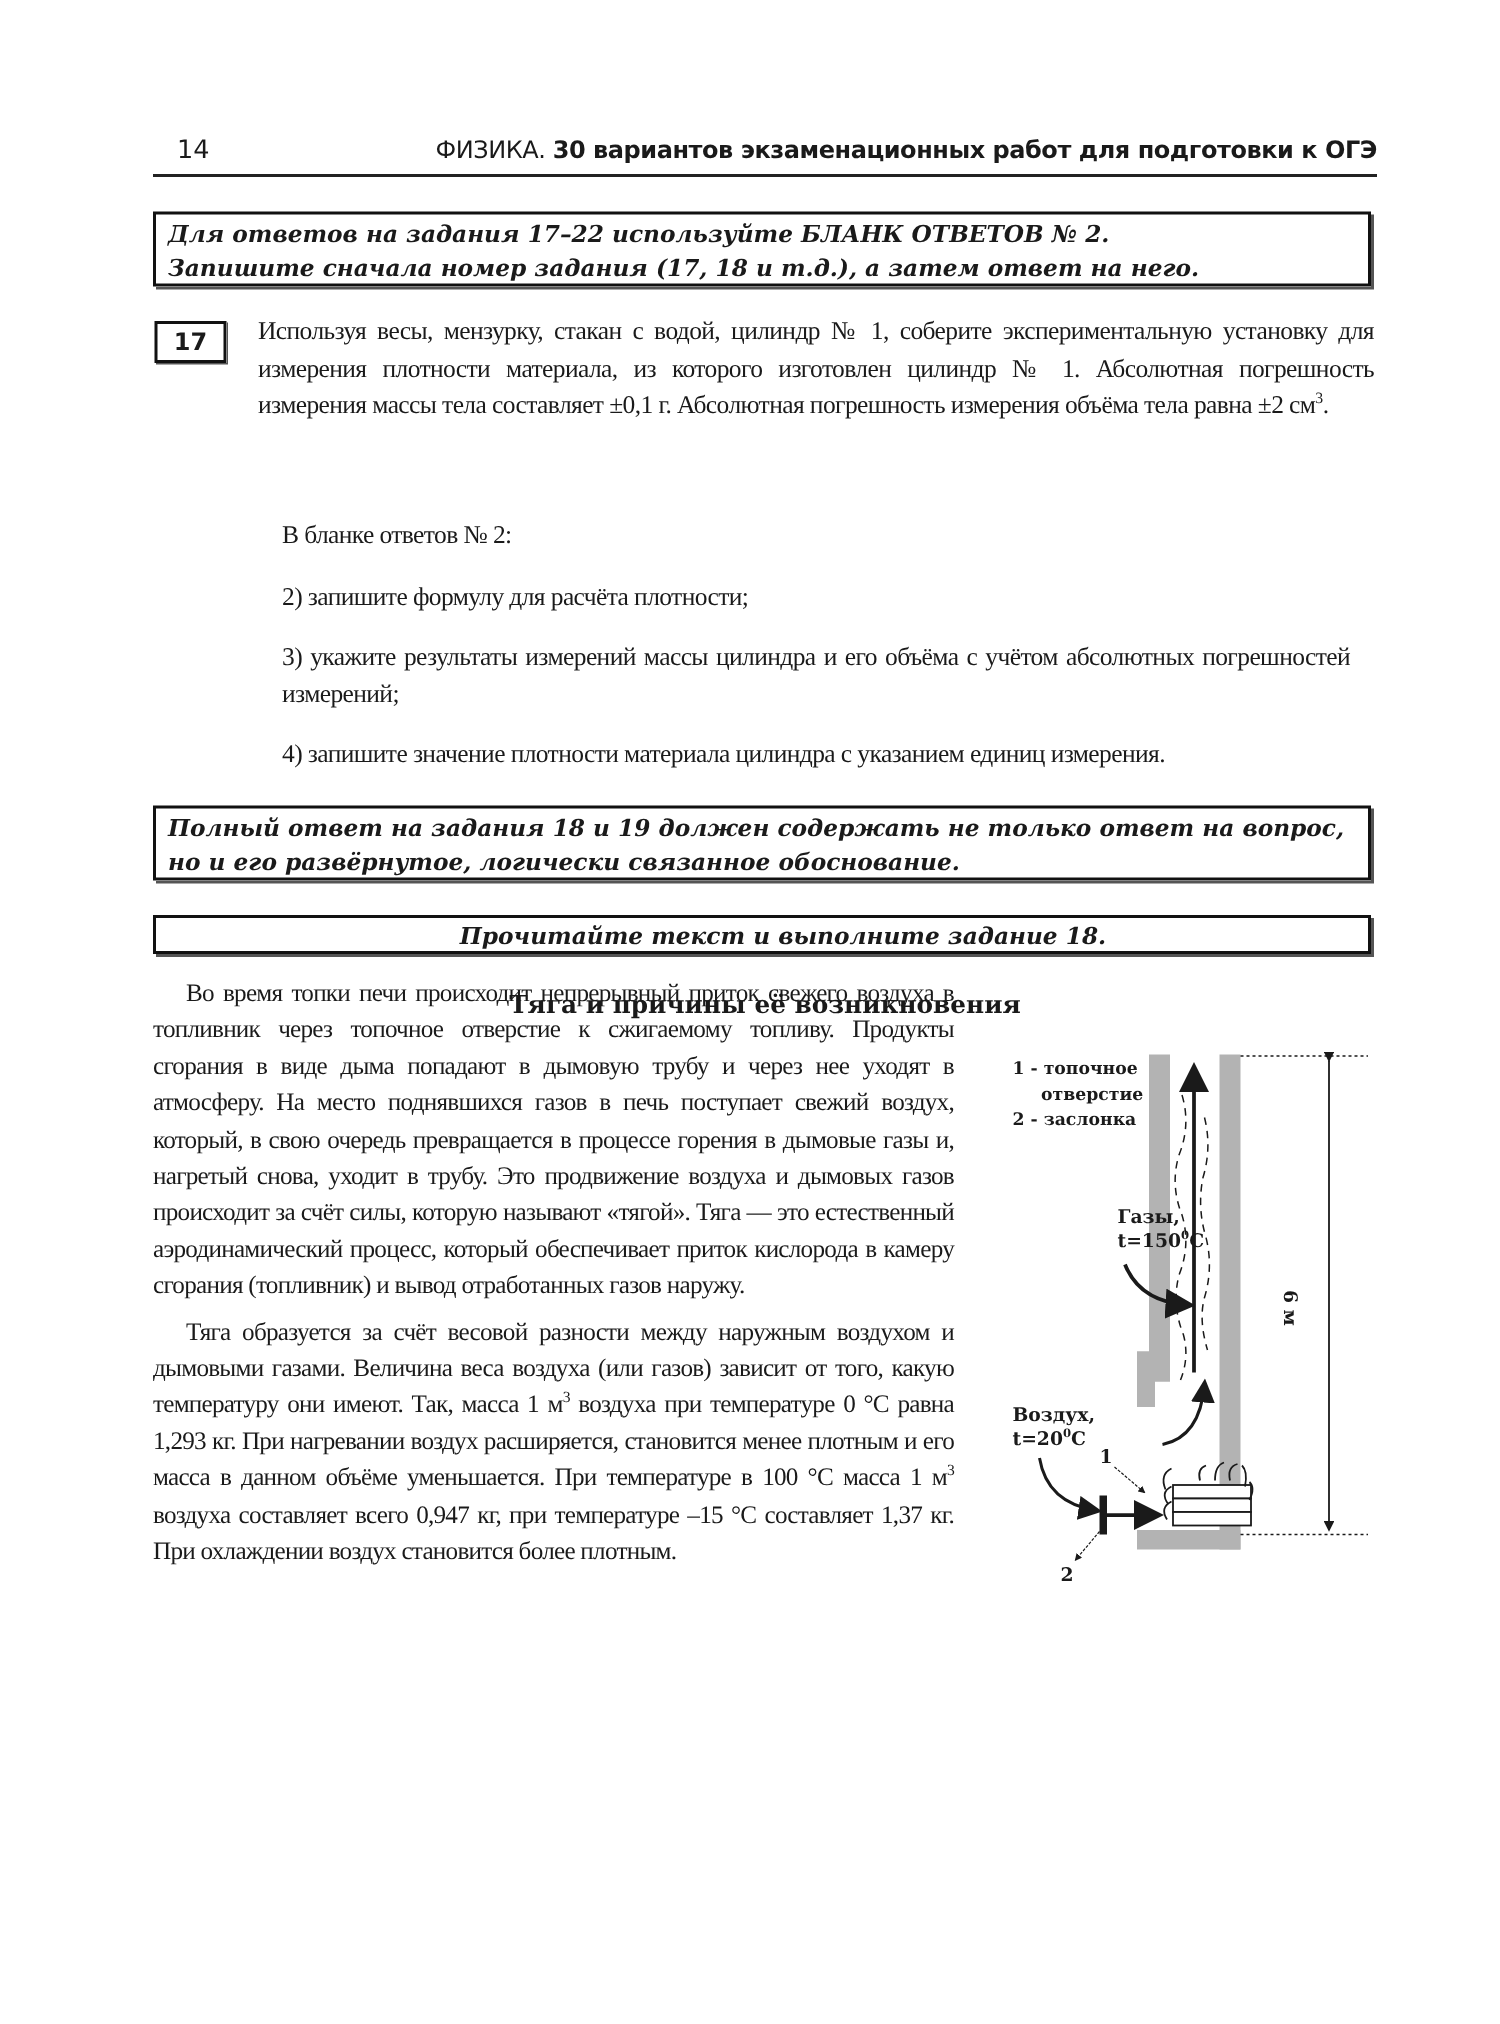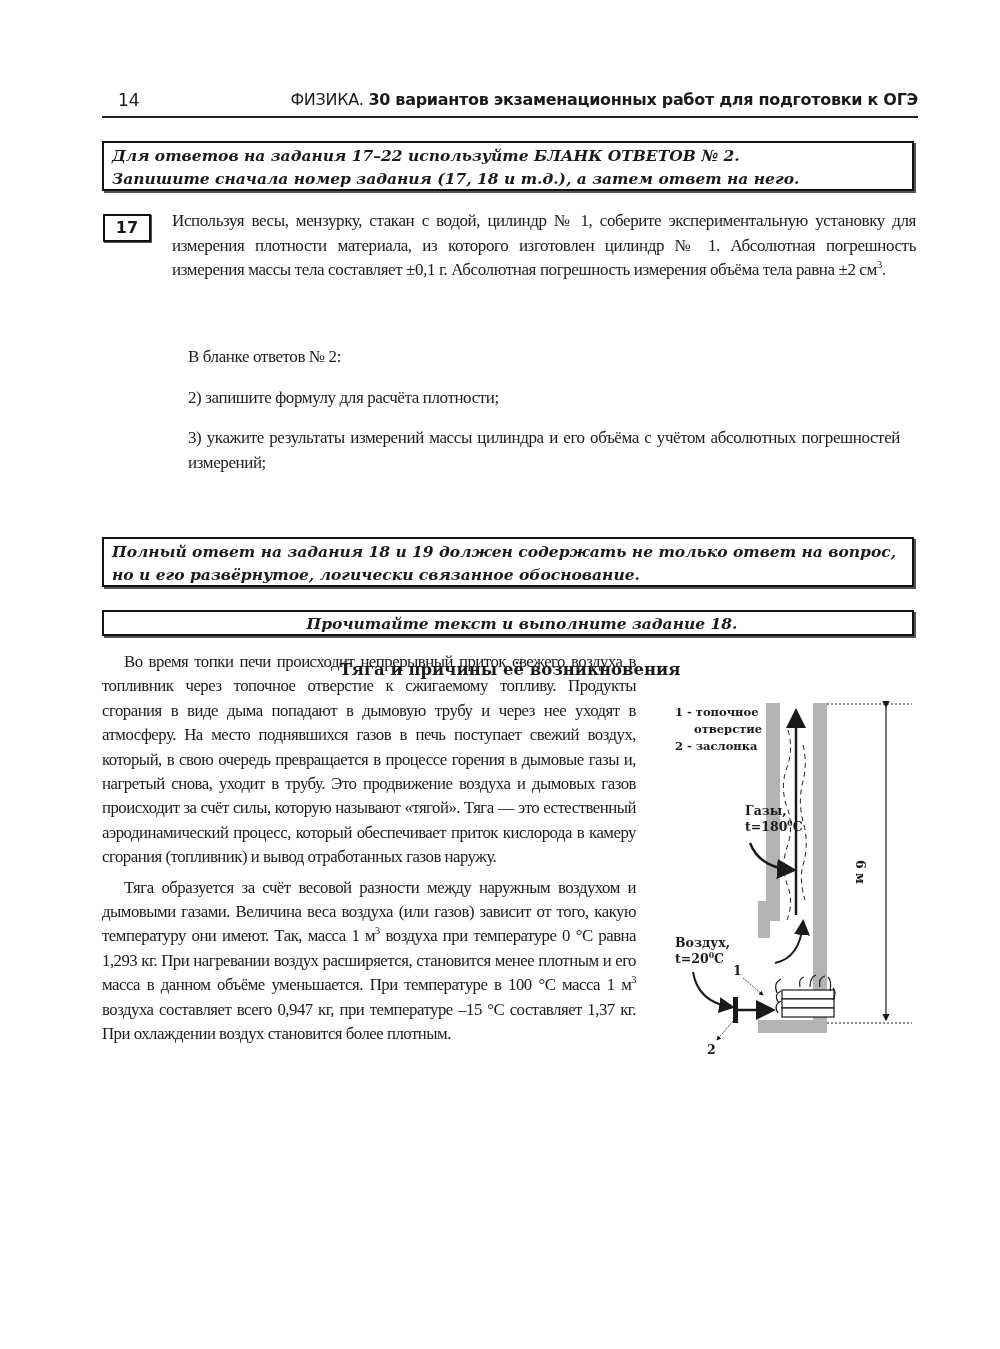--- a/index.html
+++ b/index.html
@@ -54,20 +54,21 @@
 </div>
 
 <div class="task-num">17</div>
 
 <div class="task-text task-intro"><span>Используя весы, мензурку, стакан с водой, цилиндр № 1, соберите экспериментальную установку для измерения плотности материала, из которого изготовлен цилиндр № 1. Абсолютная погрешность измерения массы тела составляет ±0,1 г. Абсолютная погрешность измерения объёма тела равна ±2 см</span><sup>3</sup><span>.</span></div>
 
 <div class="task-text task-list">
   <p>В бланке ответов № 2:</p>
   <p>2) запишите формулу для расчёта плотности;</p>
   <p>3) укажите результаты измерений массы цилиндра и его объёма с учётом абсолютных погрешностей измерений;</p>
+  <p>4) запишите значение плотности материала цилиндра с указанием единиц измерения.</p>
 </div>
 
 <div class="notice-box notice-2">Полный ответ на задания 18 и 19 должен содержать не только ответ на вопрос, но и его развёрнутое, логически связанное обоснование.</div>
 
 <div class="notice-box notice-3">Прочитайте текст и выполните задание 18.</div>
 
 <div class="article-title">Тяга и причины её возникновения</div>
 
 <div class="article">
   <p>Во время топки печи происходит непрерывный приток свежего воздуха в топливник через топочное отверстие к сжигаемому топливу. Продукты сгорания в виде дыма попадают в дымовую трубу и через нее уходят в атмосферу. На место поднявшихся газов в печь поступает свежий воздух, который, в свою очередь превращается в процессе горения в дымовые газы и, нагретый снова, уходит в трубу. Это продвижение воздуха и дымовых газов происходит за счёт силы, которую называют «тягой». Тяга — это естественный аэродинамический процесс, который обеспечивает приток кислорода в камеру сгорания (топливник) и вывод отработанных газов наружу.</p>
@@ -119,21 +120,21 @@
     <line x1="68" y1="326" x2="52" y2="345" stroke="#1a1a1a" stroke-width="0.8" stroke-dasharray="2,1" marker-end="url(#ahs)"></line>
   </svg>
 
   <div class="fig-legend">
     <div>1 - топочное</div>
     <div class="indent">отверстие</div>
     <div>2 - заслонка</div>
   </div>
   <div class="fig-label lbl-gases">
     <div>Газы,</div>
-    <div><span>t=180</span><sup>0</sup><span>C</span></div>
+    <div><span>t=150</span><sup>0</sup><span>C</span></div>
   </div>
   <div class="fig-label lbl-air">
     <div>Воздух,</div>
     <div><span>t=20</span><sup>0</sup><span>C</span></div>
   </div>
   <div class="fig-label lbl-1">1</div>
   <div class="fig-label lbl-2">2</div>
   <div class="fig-label lbl-height">6 м</div>
 </div>
 

